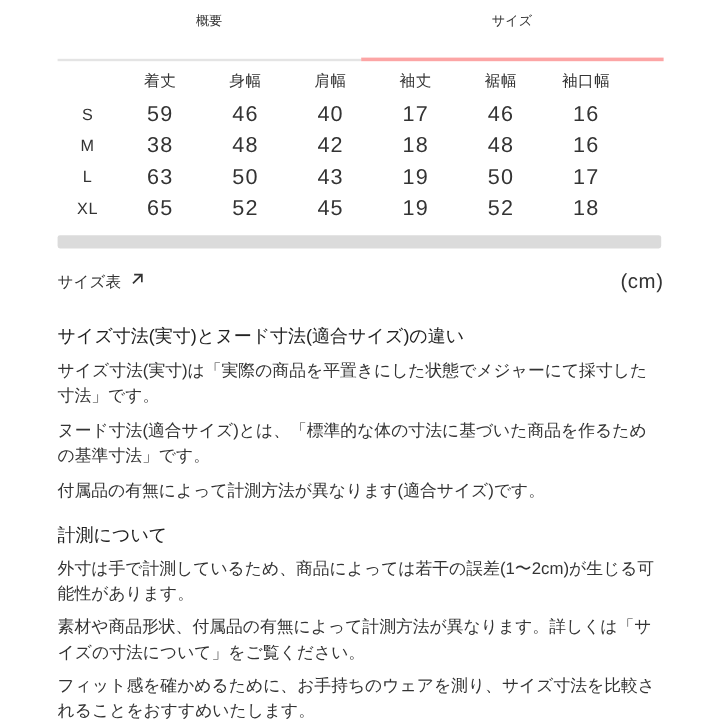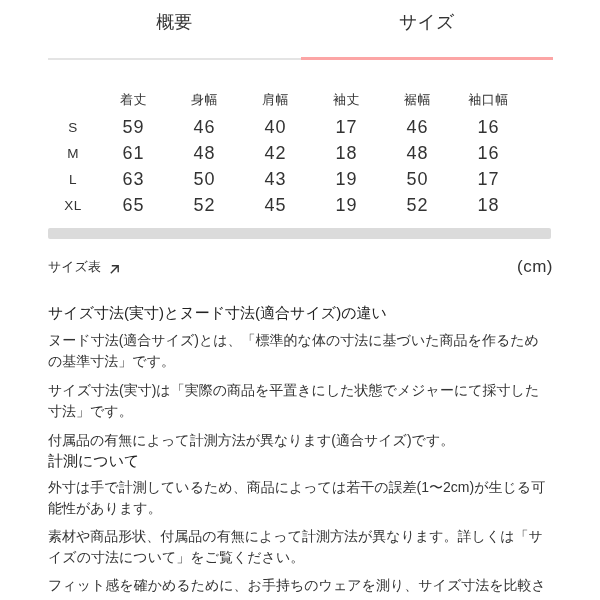--- a/index.html
+++ b/index.html
@@ -6,60 +6,60 @@
   html,body { width:600px; height:600px; background:#ffffff; overflow:hidden; }
   body {
     font-family:"Liberation Sans","DejaVu Sans",sans-serif;
     color:#333333;
   }
   .page { padding:0 47px 0 48px; }
 
   
   .tabs { display:flex; }
   .tab {
-    flex:1; text-align:center; font-size:18px; color:#333;
+    flex:1; text-align:center; font-size:11px; color:#333;
     padding:10px 0 24px; border-bottom:2px solid #e4e4e4; cursor:pointer;
   }
   .tab.active { border-bottom:3px solid #fca5a5; padding-bottom:11px; }
 
   
-  .size-table { margin-top:26px; }
+  .size-table { margin-top:3px; }
   .trow {
     display:grid;
     grid-template-columns:50px repeat(6,71px);
     align-items:center;
     height:26px;
   }
   .trow.header { height:28px; }
   .trow.header .cell { font-size:13px; letter-spacing:0.5px; }
   .cell { text-align:center; font-size:18px; letter-spacing:1px; color:#333; }
   .cell.size-label { font-size:13.5px; letter-spacing:0.5px; }
 
   
   .scrollbar {
     margin-top:10px; height:11px; width:503px;
     background:#dbdbdb; border-radius:2px; cursor:pointer;
   }
 
   
   .links-row { margin-top:18px; display:flex; align-items:center; }
   .ext-link {
-    display:flex; align-items:flex-end; gap:7px;
+    display:flex; align-items:flex-start; gap:7px;
     font-size:13px; color:#333; cursor:pointer; margin-right:33px;
     text-decoration:none;
   }
   .ext-link svg { display:block; }
   .unit { margin-left:auto; font-size:17px; letter-spacing:0.5px; }
 
   
   .section-heading {
     font-size:15px; font-weight:normal; line-height:19px; color:#222;
   }
   .section-heading.first { margin-top:26px; }
-  .section-heading.second { }
+  .section-heading.second { margin-top:18px; }
   .para { margin-top:8px; font-size:14px; line-height:21px; color:#333; }
   .sec2 .para { margin-top:7px; }
 </style>
 </head>
 <body>
 
 <div class="page">
 
   <div class="tabs">
     <div class="tab">概要</div>
@@ -82,21 +82,21 @@
       <div class="cell">59</div>
       <div class="cell">46</div>
       <div class="cell">40</div>
       <div class="cell">17</div>
       <div class="cell">46</div>
       <div class="cell">16</div>
     </div>
 
     <div class="trow">
       <div class="cell size-label">M</div>
-      <div class="cell">61</div>
+      <div class="cell">38</div>
       <div class="cell">48</div>
       <div class="cell">42</div>
       <div class="cell">18</div>
       <div class="cell">48</div>
       <div class="cell">16</div>
     </div>
 
     <div class="trow">
       <div class="cell size-label">L</div>
       <div class="cell">63</div>
@@ -127,22 +127,22 @@
           <svg width="13" height="13" viewBox="0 0 13 13" fill="none" stroke="#333" stroke-width="1.4">
             <path d="M2.8 10.2 L10.2 2.8 M3.8 2.8 H10.2 V9.2"></path>
           </svg>
         </span>
     </a>
     <span class="unit">(cm)</span>
   </div>
 
   <div class="sec1">
     <div class="section-heading first">サイズ寸法(実寸)とヌード寸法(適合サイズ)の違い</div>
+    <p class="para">サイズ寸法(実寸)は「実際の商品を平置きにした状態でメジャーにて採寸した寸法」です。</p>
     <p class="para">ヌード寸法(適合サイズ)とは、「標準的な体の寸法に基づいた商品を作るための基準寸法」です。</p>
-    <p class="para">サイズ寸法(実寸)は「実際の商品を平置きにした状態でメジャーにて採寸した寸法」です。</p>
     <p class="para">付属品の有無によって計測方法が異なります(適合サイズ)です。</p>
   </div>
 
   <div class="sec2">
     <div class="section-heading second">計測について</div>
     <p class="para">外寸は手で計測しているため、商品によっては若干の誤差(1〜2cm)が生じる可能性があります。</p>
     <p class="para">素材や商品形状、付属品の有無によって計測方法が異なります。詳しくは「サイズの寸法について」をご覧ください。</p>
     <p class="para">フィット感を確かめるために、お手持ちのウェアを測り、サイズ寸法を比較されることをおすすめいたします。</p>
   </div>
 

